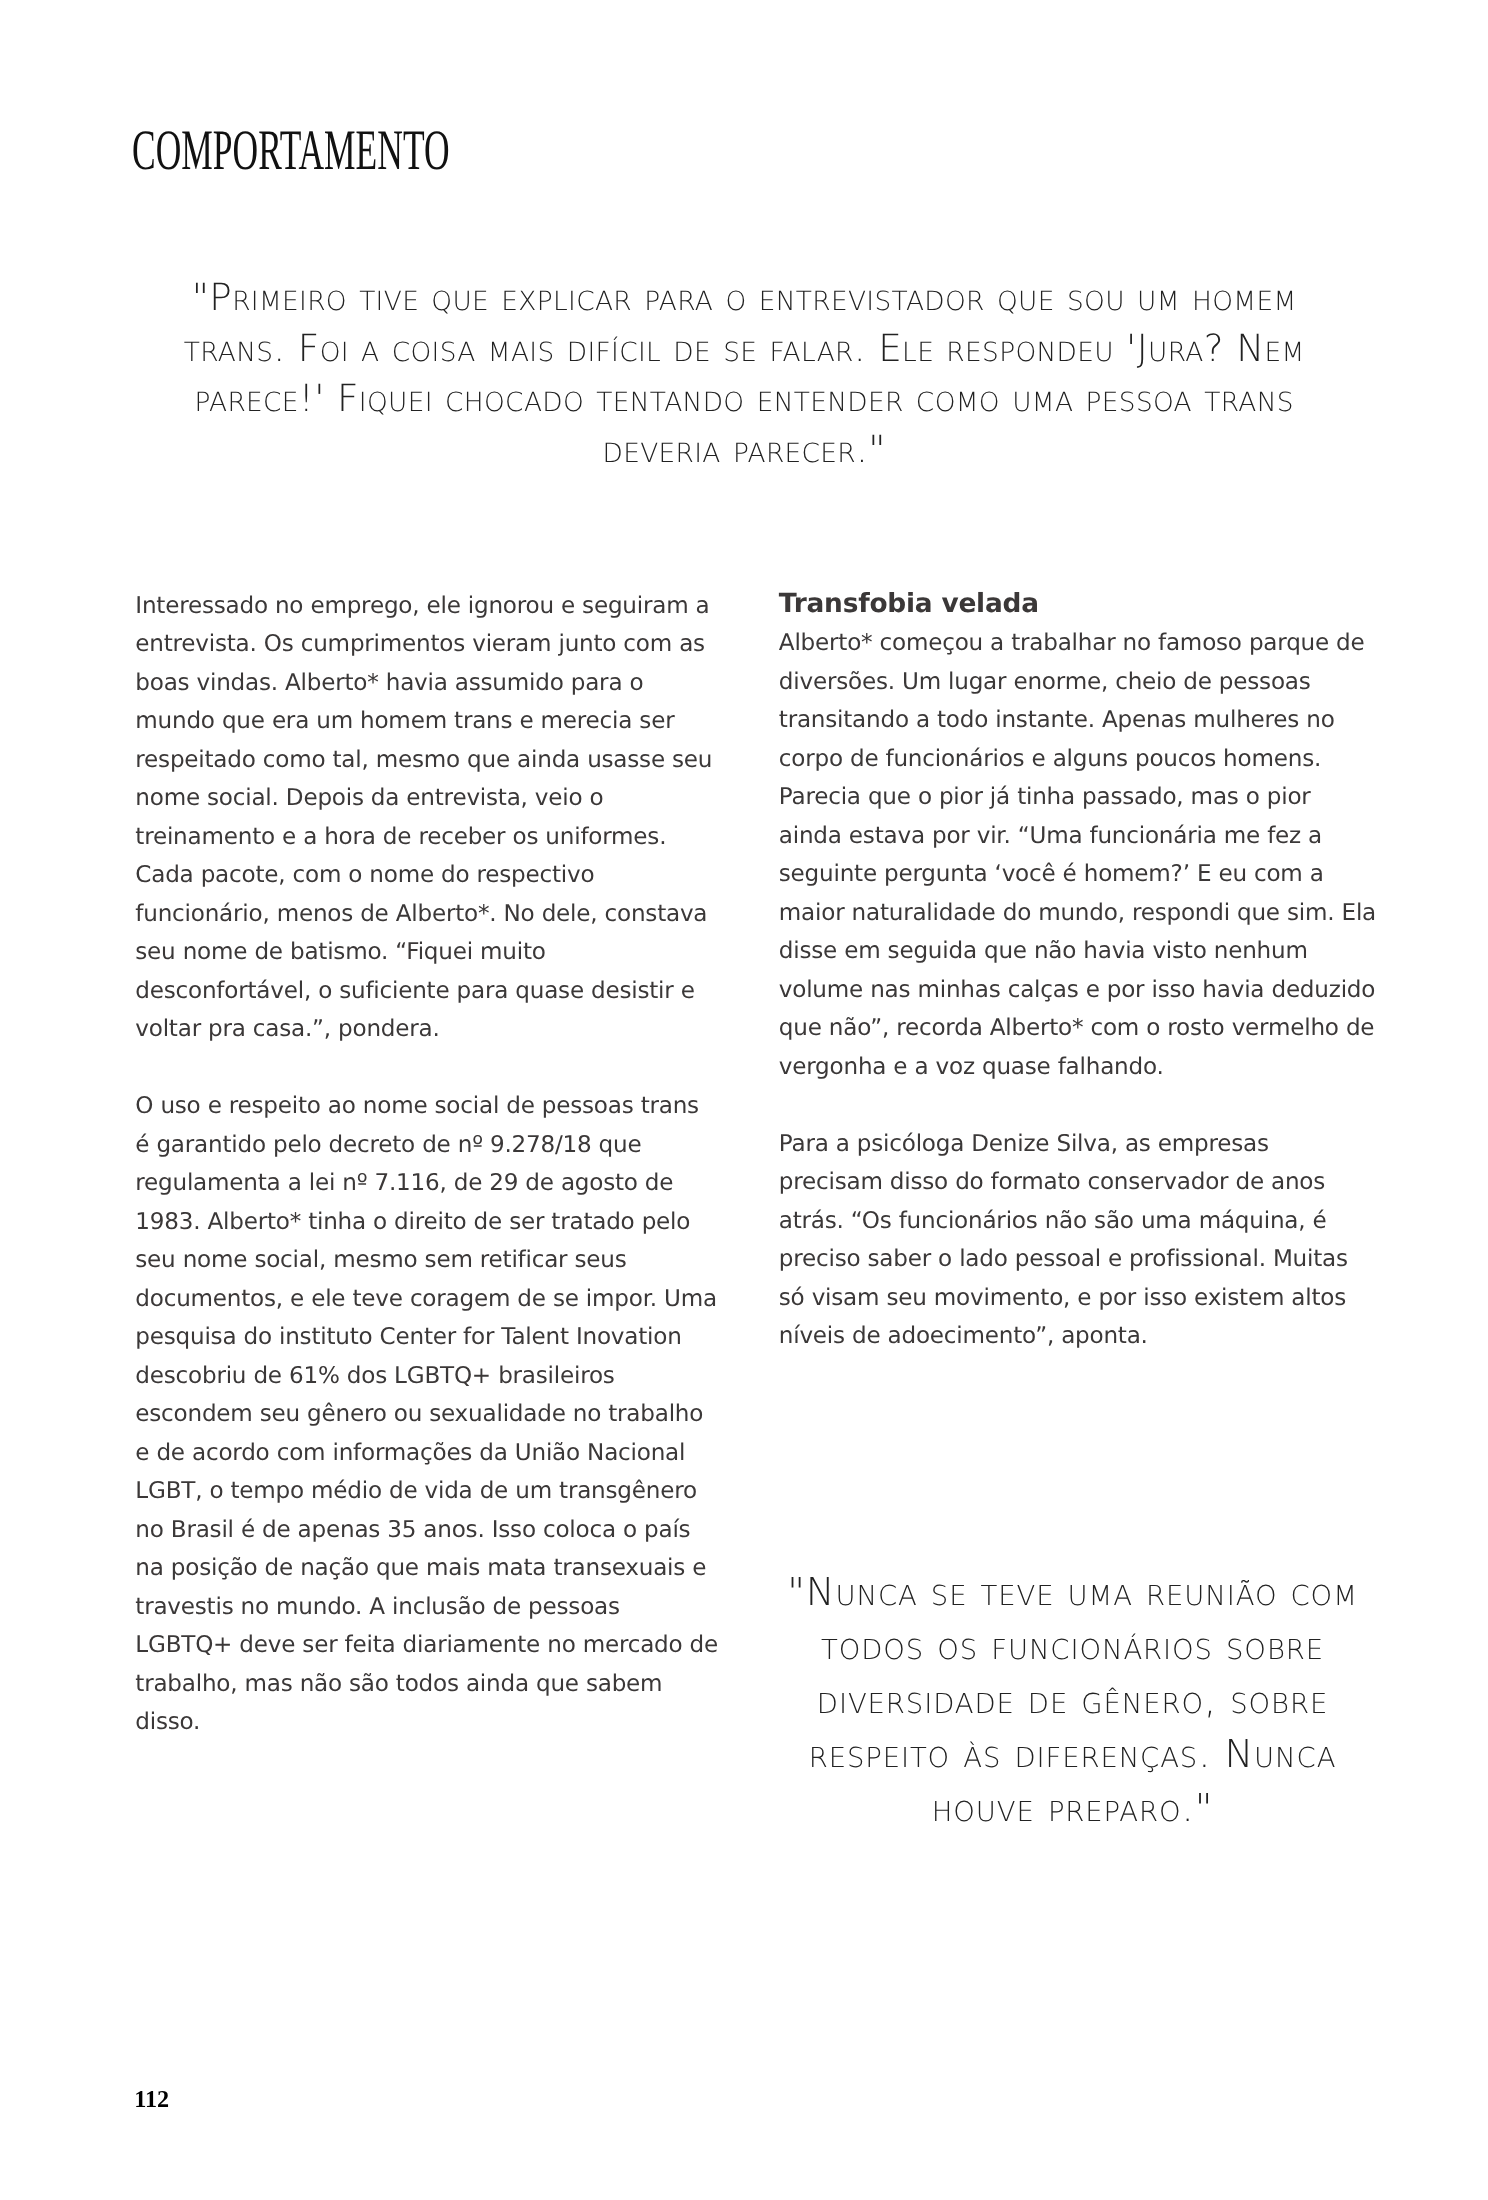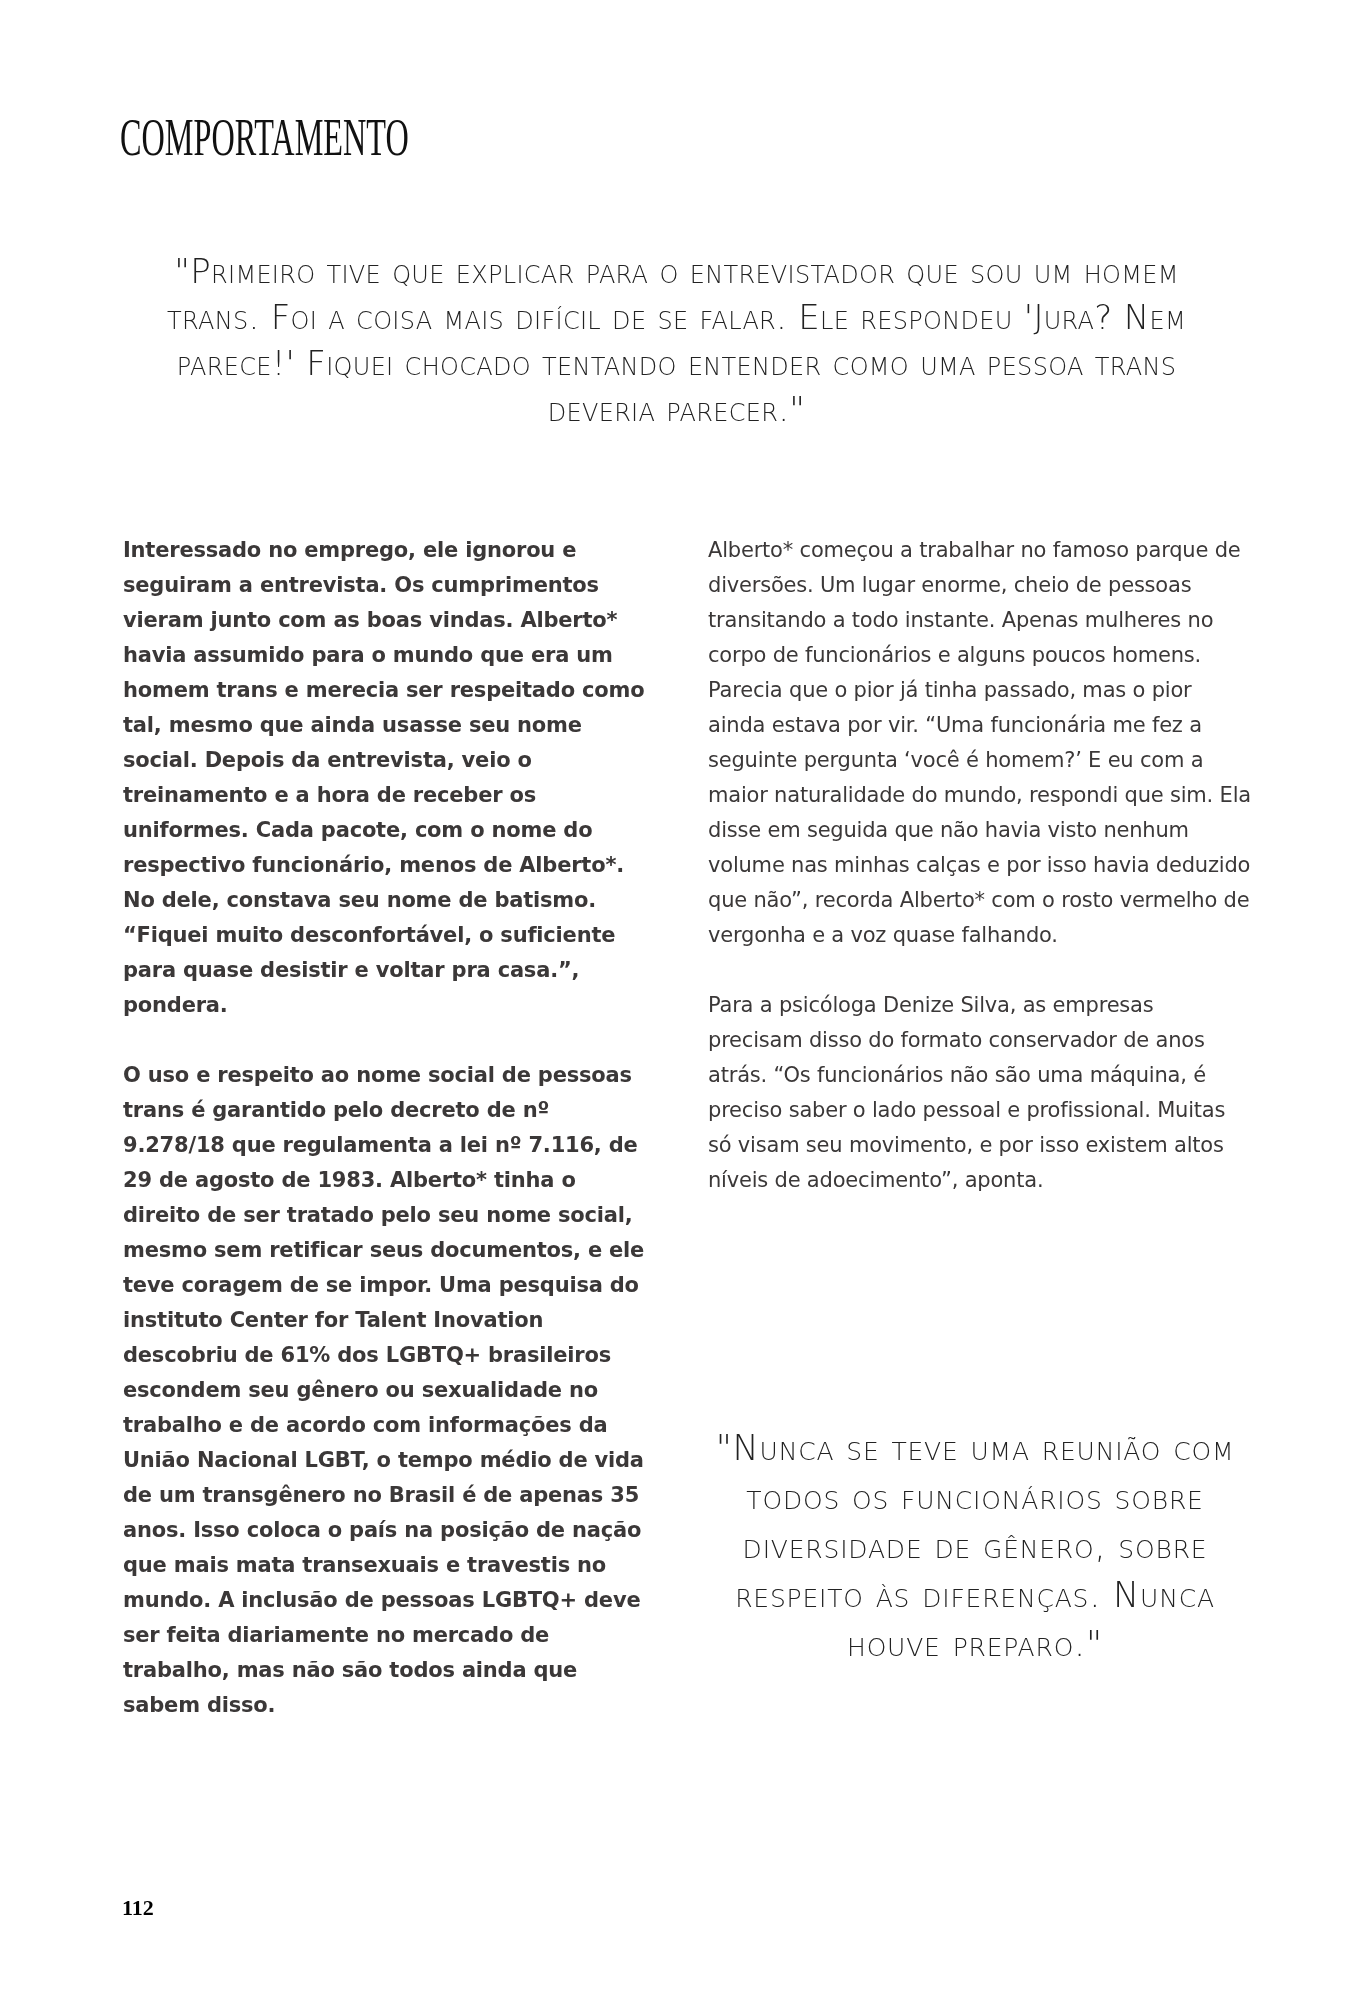--- a/index.html
+++ b/index.html
@@ -24,21 +24,21 @@
   .quote-right {
     left: 700px; width: 550px; top: 1424px;
     font-size: 35px; line-height: 49px; letter-spacing: 0.8px;
   }
   .col {
     position: absolute; top: 533px;
     font-family: "DejaVu Sans", sans-serif; font-size: 21px; line-height: 35px;
     color: #3b3838; letter-spacing: -0.2px;
   }
   .col p { margin: 0 0 35px 0; }
-  .col-left { left: 123px; width: 530px; font-weight: bold; }
+  .col-left { left: 123px; width: 530px; }
   .col-right { left: 708px; width: 545px; top: 533px; }
   .col h2 {
     font-family: "DejaVu Sans", sans-serif; font-weight: bold; font-size: 24px;
     line-height: 30px; margin: 0 0 4px 0; color: #3b3838;
   }
   .page-number {
     position: absolute; left: 122px; top: 1895px;
     font-family: "Liberation Serif", serif; font-weight: bold; font-size: 22px; color: #000000;
   }
 </style>
@@ -48,19 +48,20 @@
 <h1 class="title">COMPORTAMENTO</h1>
 
 <p class="pull-quote quote-top">"Primeiro tive que explicar para o entrevistador que sou um homem trans. Foi a coisa mais difícil de se falar. Ele respondeu 'Jura? Nem parece!' Fiquei chocado tentando entender como uma pessoa trans deveria parecer."</p>
 
 <div class="col col-left">
   <p>Interessado no emprego, ele ignorou e seguiram a entrevista. Os cumprimentos vieram junto com as boas vindas. Alberto* havia assumido para o mundo que era um homem trans e merecia ser respeitado como tal, mesmo que ainda usasse seu nome social. Depois da entrevista, veio o treinamento e a hora de receber os uniformes. Cada pacote, com o nome do respectivo funcionário, menos de Alberto*. No dele, constava seu nome de batismo. “Fiquei muito desconfortável, o suficiente para quase desistir e voltar pra casa.”, pondera.</p>
   <p>O uso e respeito ao nome social de pessoas trans é garantido pelo decreto de nº 9.278/18 que regulamenta a lei nº 7.116, de 29 de agosto de 1983. Alberto* tinha o direito de ser tratado pelo seu nome social, mesmo sem retificar seus documentos, e ele teve coragem de se impor. Uma pesquisa do instituto Center for Talent Inovation descobriu de 61% dos LGBTQ+ brasileiros escondem seu gênero ou sexualidade no trabalho e de acordo com informações da União Nacional LGBT, o tempo médio de vida de um transgênero no Brasil é de apenas 35 anos. Isso coloca o país na posição de nação que mais mata transexuais e travestis no mundo. A inclusão de pessoas LGBTQ+ deve ser feita diariamente no mercado de trabalho, mas não são todos ainda que sabem disso.</p>
 </div>
 
 <div class="col col-right">
+  <h2>Transfobia velada</h2>
   <p>Alberto* começou a trabalhar no famoso parque de diversões. Um lugar enorme, cheio de pessoas transitando a todo instante. Apenas mulheres no corpo de funcionários e alguns poucos homens. Parecia que o pior já tinha passado, mas o pior ainda estava por vir. “Uma funcionária me fez a seguinte pergunta ‘você é homem?’ E eu com a maior naturalidade do mundo, respondi que sim. Ela disse em seguida que não havia visto nenhum volume nas minhas calças e por isso havia deduzido que não”, recorda Alberto* com o rosto vermelho de vergonha e a voz quase falhando.</p>
   <p>Para a psicóloga Denize Silva, as empresas precisam disso do formato conservador de anos atrás. “Os funcionários não são uma máquina, é preciso saber o lado pessoal e profissional. Muitas só visam seu movimento, e por isso existem altos níveis de adoecimento”, aponta.</p>
 </div>
 
 <p class="pull-quote quote-right">"Nunca se teve uma reunião com todos os funcionários sobre diversidade de gênero, sobre respeito às diferenças. Nunca houve preparo."</p>
 
 <div class="page-number">112</div>
 
 </body></html>

